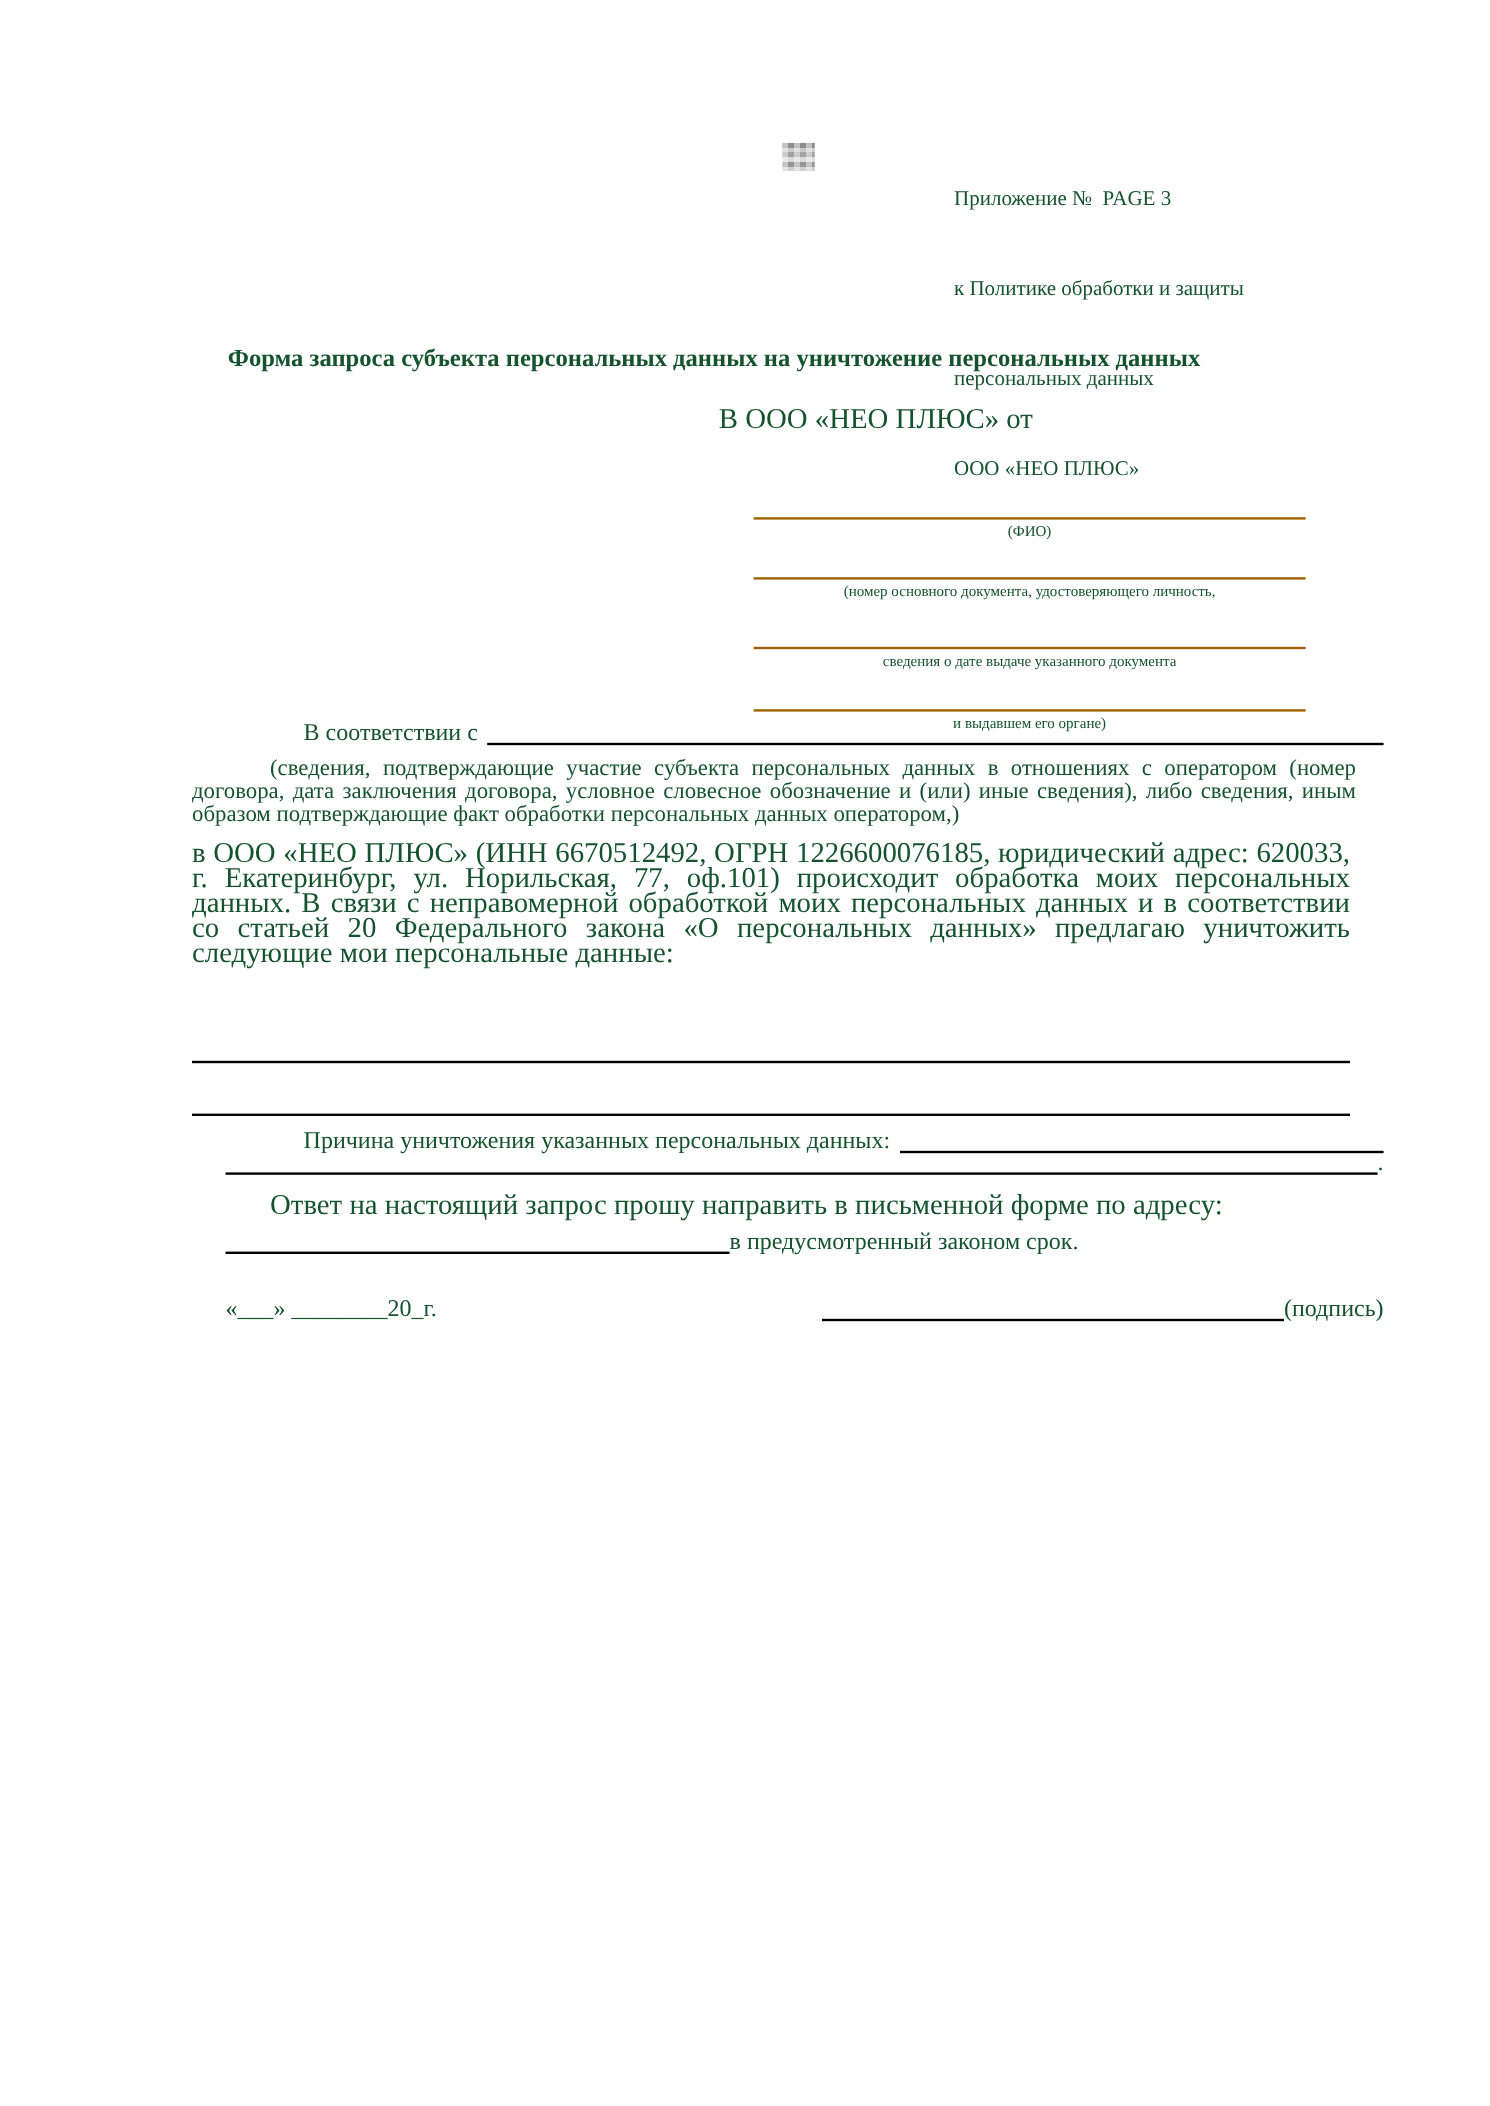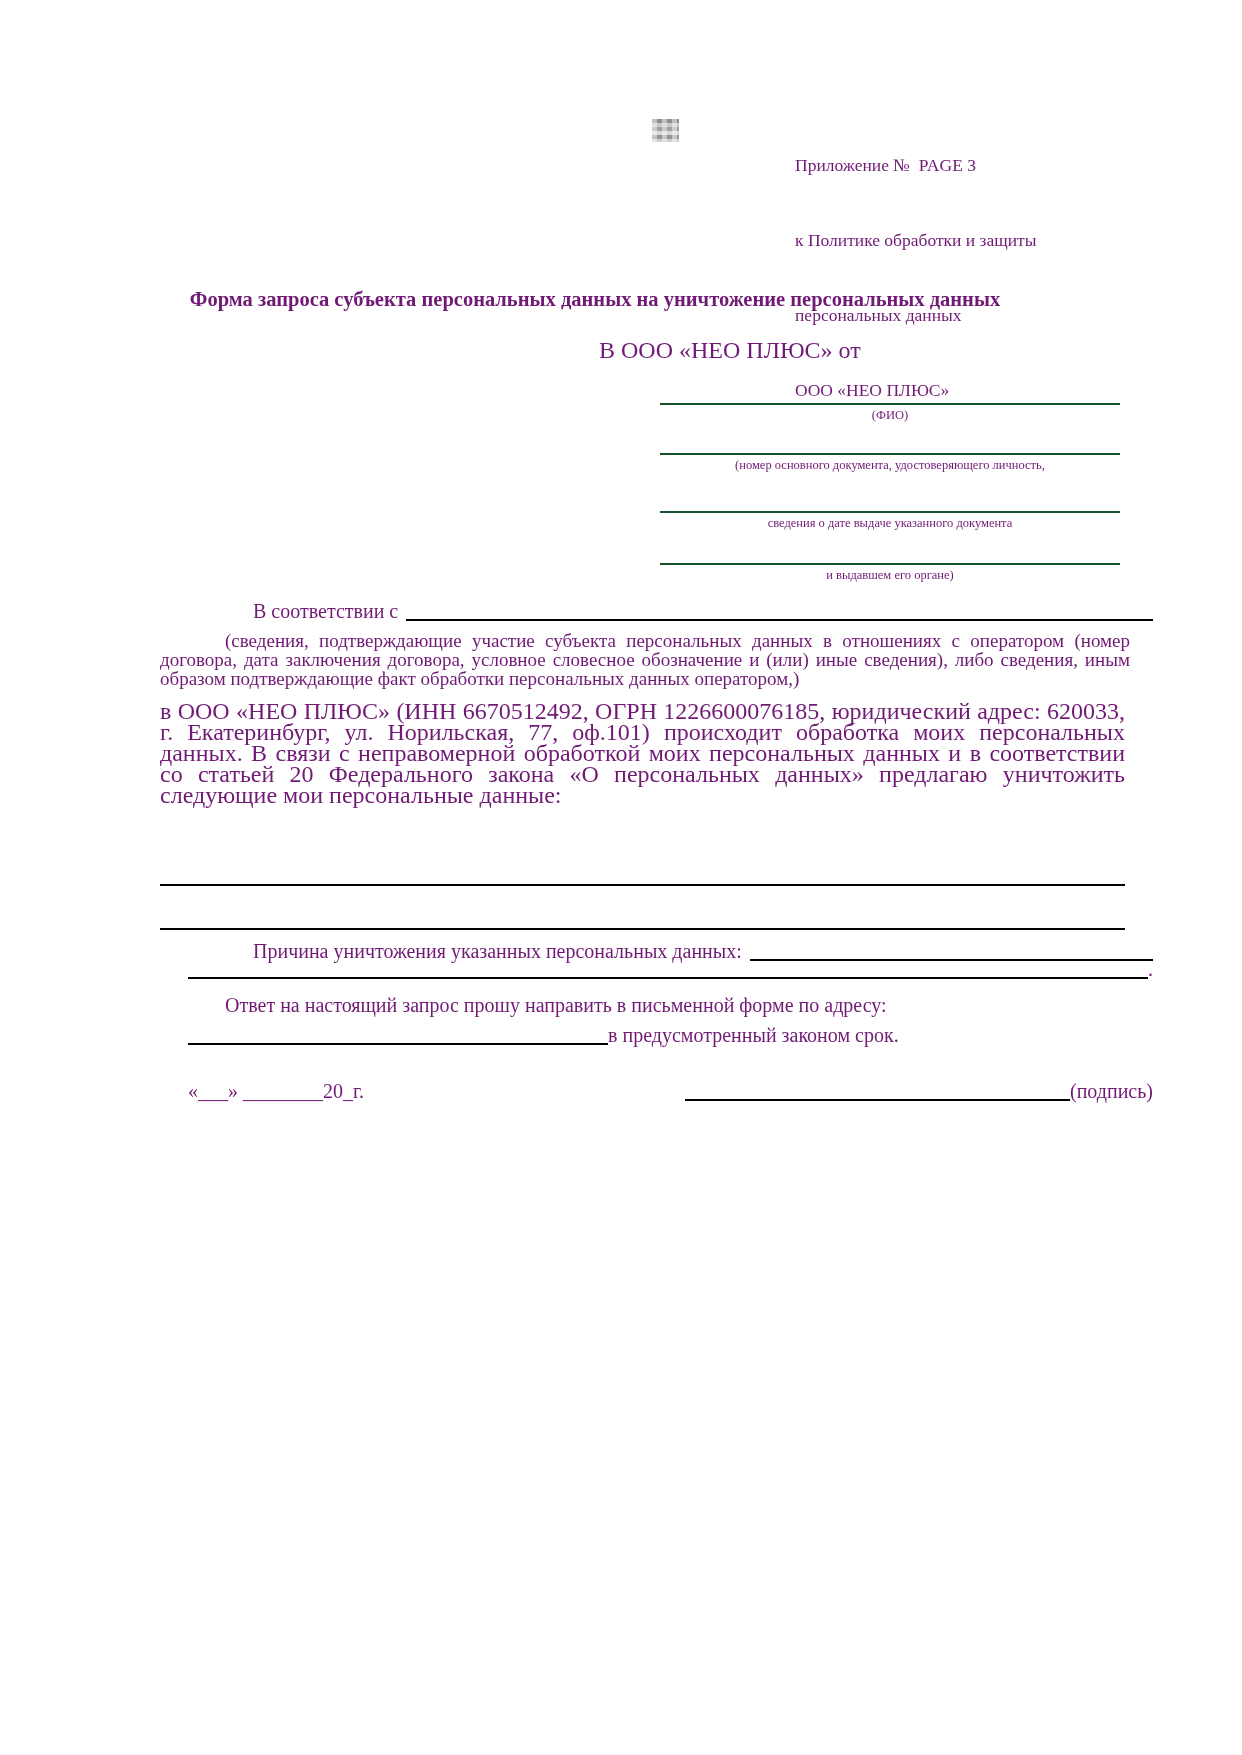--- a/index.html
+++ b/index.html
@@ -1,20 +1,20 @@
 <!DOCTYPE html>
 <html><head>
 <meta charset="utf-8">
 <style>
   html,body{margin:0;padding:0;background:#ffffff;}
   .page{
     position:relative;
     width:1242px;height:1755px;
     background:#ffffff;
-    color:#701a75;
+    color:#14532d;
     font-family:"Liberation Serif","DejaVu Serif",serif;
     overflow:hidden;
   }
   
   .pixel-icon{
     position:absolute;left:652px;top:119px;width:27px;height:23px;
     background:
       repeating-linear-gradient(90deg, rgba(255,255,255,.45) 0 5px, rgba(255,255,255,0) 5px 10px),
       repeating-linear-gradient(180deg,#8e8e8e 0 4px,#c9c9c9 4px 8px,#a2a2a2 8px 12px,#d8d8d8 12px 16px,#969696 16px 20px,#cfcfcf 20px 23px);
   }
@@ -23,23 +23,23 @@
     font-size:17.5px;line-height:25px;white-space:pre-wrap;
   }
   .title{
     position:absolute;left:160px;top:273px;width:870px;
     font-weight:bold;font-size:20.5px;line-height:29px;text-align:center;margin-top:12px;
   }
   .addressee-intro{
     position:absolute;left:599px;top:337px;font-size:24px;
   }
   .field{
-    position:absolute;left:660px;width:460px;
-    border-top:2px solid #14532d;
-    text-align:center;font-size:12.5px;line-height:17px;padding-top:2px;
+    position:absolute;left:628px;width:460px;
+    border-top:2px solid #a16207;
+    text-align:center;font-size:12.5px;line-height:17px;padding-top:2px;margin-top:28px;
   }
   .f1{top:403px}.f2{top:453px}.f3{top:511px}.f4{top:563px}
   .row{
     position:absolute;left:160px;width:965px;
     display:flex;align-items:flex-end;font-size:20px;line-height:26px;margin-left:28px;
   }
   .indent{width:65px;flex:0 0 auto;}
   .blank{flex:1 1 auto;border-bottom:2px solid #000;margin-bottom:3px;height:0;}
   .blank-fixed{flex:0 0 auto;border-bottom:2px solid #000;margin-bottom:3px;height:0;}
   .accordance{top:598px;}
@@ -52,21 +52,21 @@
     font-size:24px;line-height:21px;text-align:justify;
   }
   .rule{
     position:absolute;left:160px;width:965px;height:0;border-top:2px solid #000;
   }
   .rule-a{top:884px}.rule-b{top:928px}
   .reason-row{top:938px;}
   .reason-line2{top:956px;}
   .reply1{
     position:absolute;left:160px;top:992px;width:965px;
-    font-size:20px;line-height:26px;padding-left:65px;box-sizing:border-box;
+    font-size:24px;line-height:26px;padding-left:65px;box-sizing:border-box;
   }
   .reply2{top:1022px;}
   .reply2 .blank-fixed{width:420px;}
   .footer-row{top:1078px;}
   .sig-group{margin-left:auto;display:flex;align-items:flex-end;}
   .sig-group .blank-fixed{width:385px;}
   .nowrap{white-space:pre;}
 </style>
 </head>
 <body>

